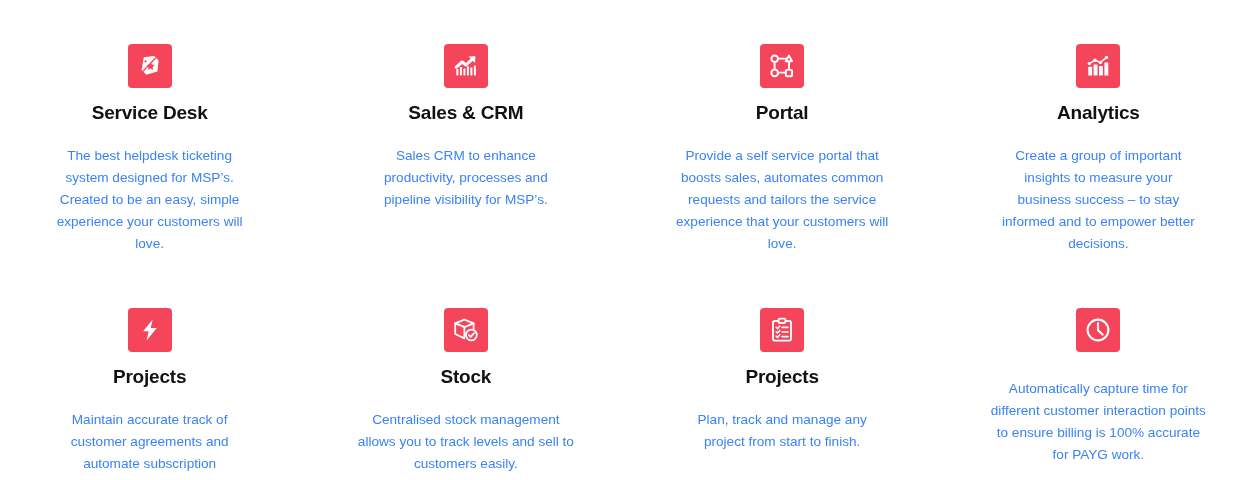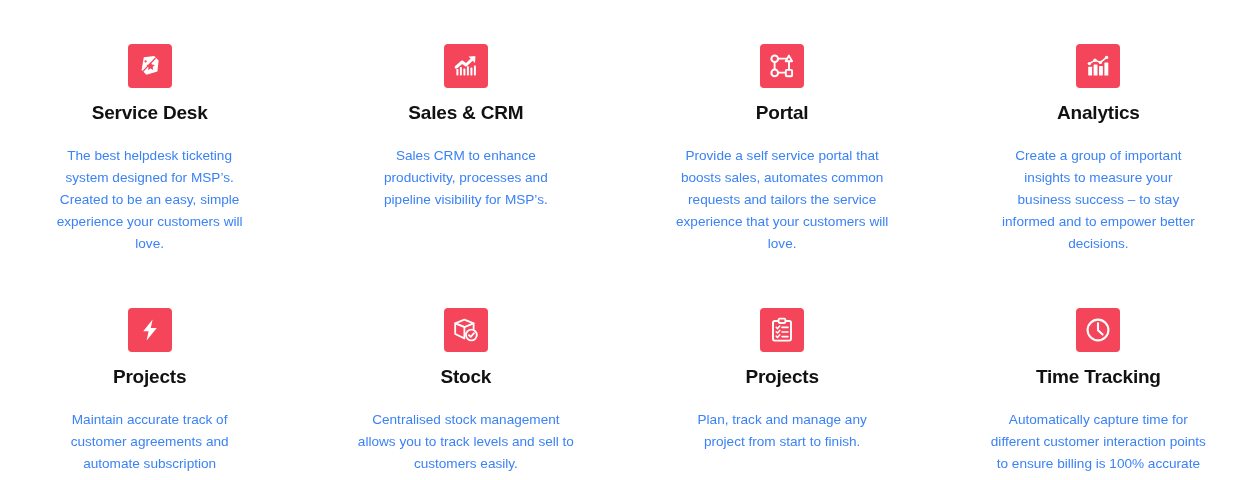--- a/index.html
+++ b/index.html
@@ -177,17 +177,16 @@
     <div class="feature-desc">Plan, track and manage any project from start to finish.</div>
   </div>
 
   <div class="feature-card row2 col-w-wide">
     <div class="icon-tile">
       <svg width="26" height="26" viewBox="0 0 26 26" aria-hidden="true">
         <circle cx="13" cy="13" r="10.4" fill="#f4455a" stroke="#ffffff" stroke-width="2.1"></circle>
         <path d="M13 6.4 V13.2 L17.6 17.6" stroke="#ffffff" stroke-width="2.1" fill="none" stroke-linecap="round" stroke-linejoin="round"></path>
       </svg>
     </div>
-    <div class="feature-title">Time Tracking</div>
     <div class="feature-desc">Automatically capture time for different customer interaction points to ensure billing is 100% accurate for PAYG work.</div>
   </div>
 
 </div>
 
 </body></html>

